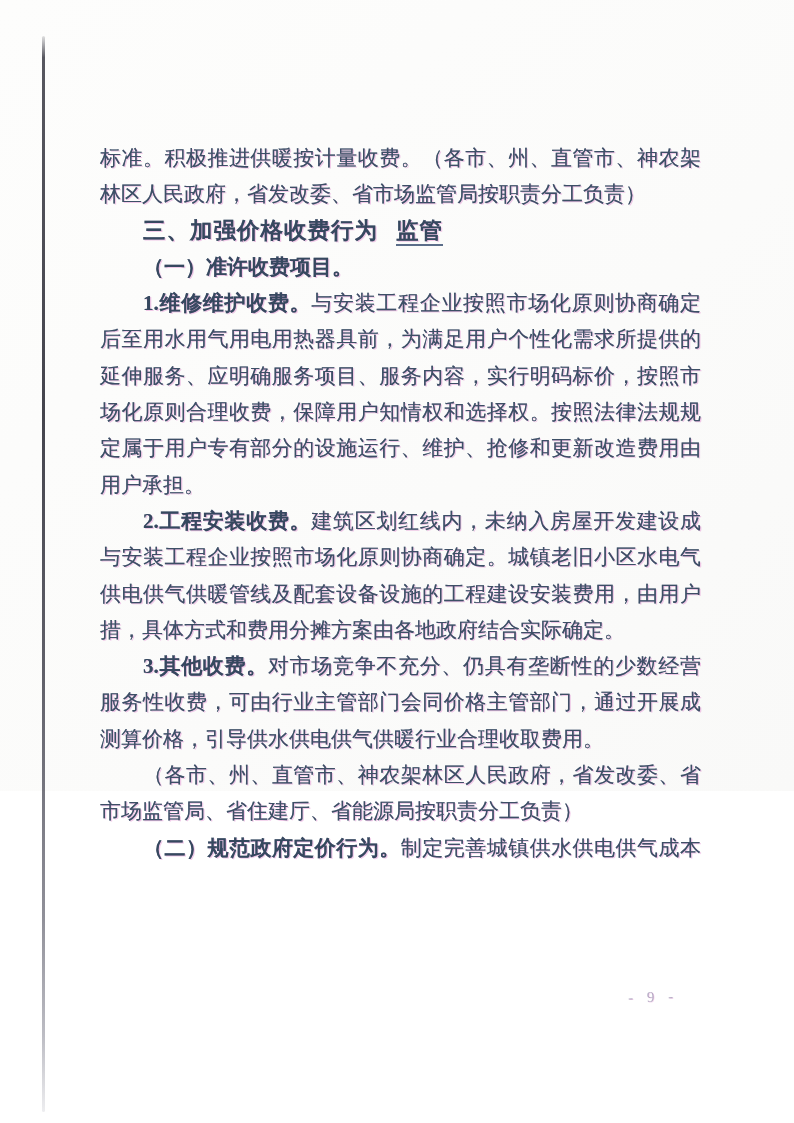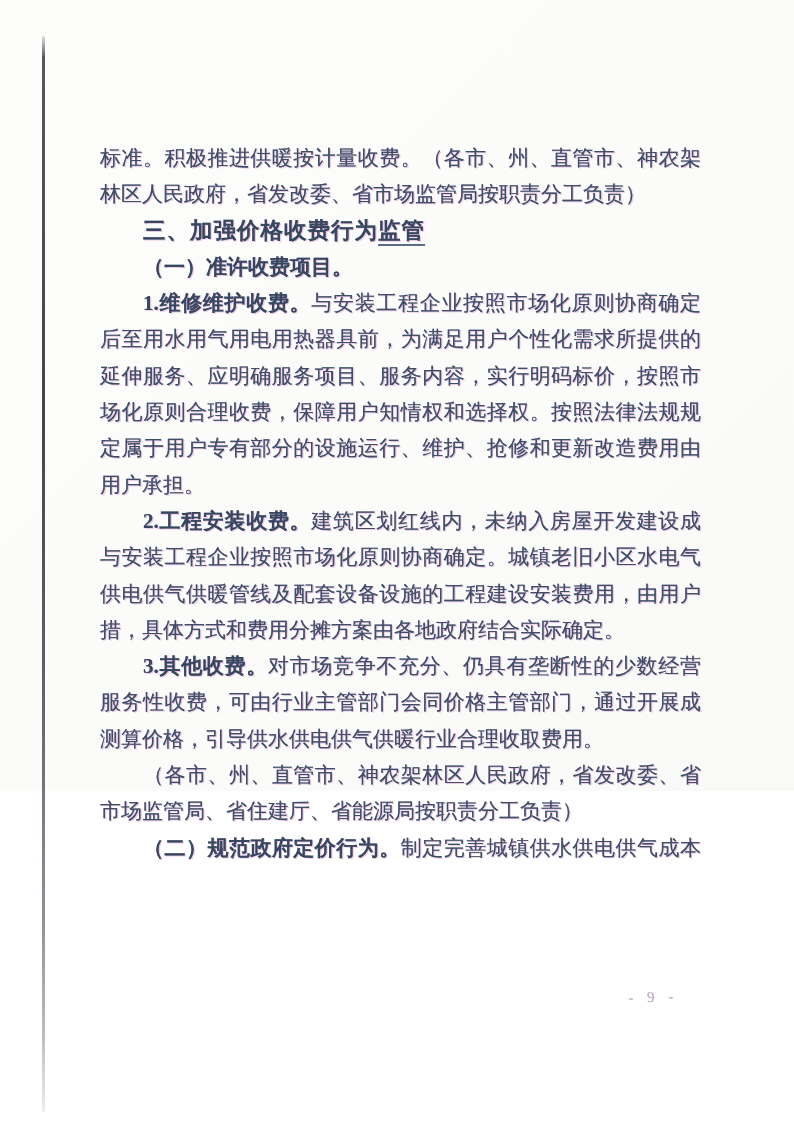--- a/index.html
+++ b/index.html
@@ -60,20 +60,21 @@
     font-family: "Liberation Sans", "DejaVu Sans", sans-serif;
     font-weight: 700;
     font-size: 22.5px;
     color: #33465e;
     letter-spacing: 1px;
   }
   .b { font-weight: 700; color: #36485f; }
   .u {
     border-bottom: 2.5px solid rgba(62,84,116,0.85);
     padding-bottom: 1px;
+    margin-left: 18px;
   }
   .page-number {
     position: absolute;
     left: 628px;
     top: 988px;
     width: 90px;
     color: rgba(125,118,155,0.55);
     font-size: 15px;
     letter-spacing: 5px;
     transform: rotate(-2deg);

